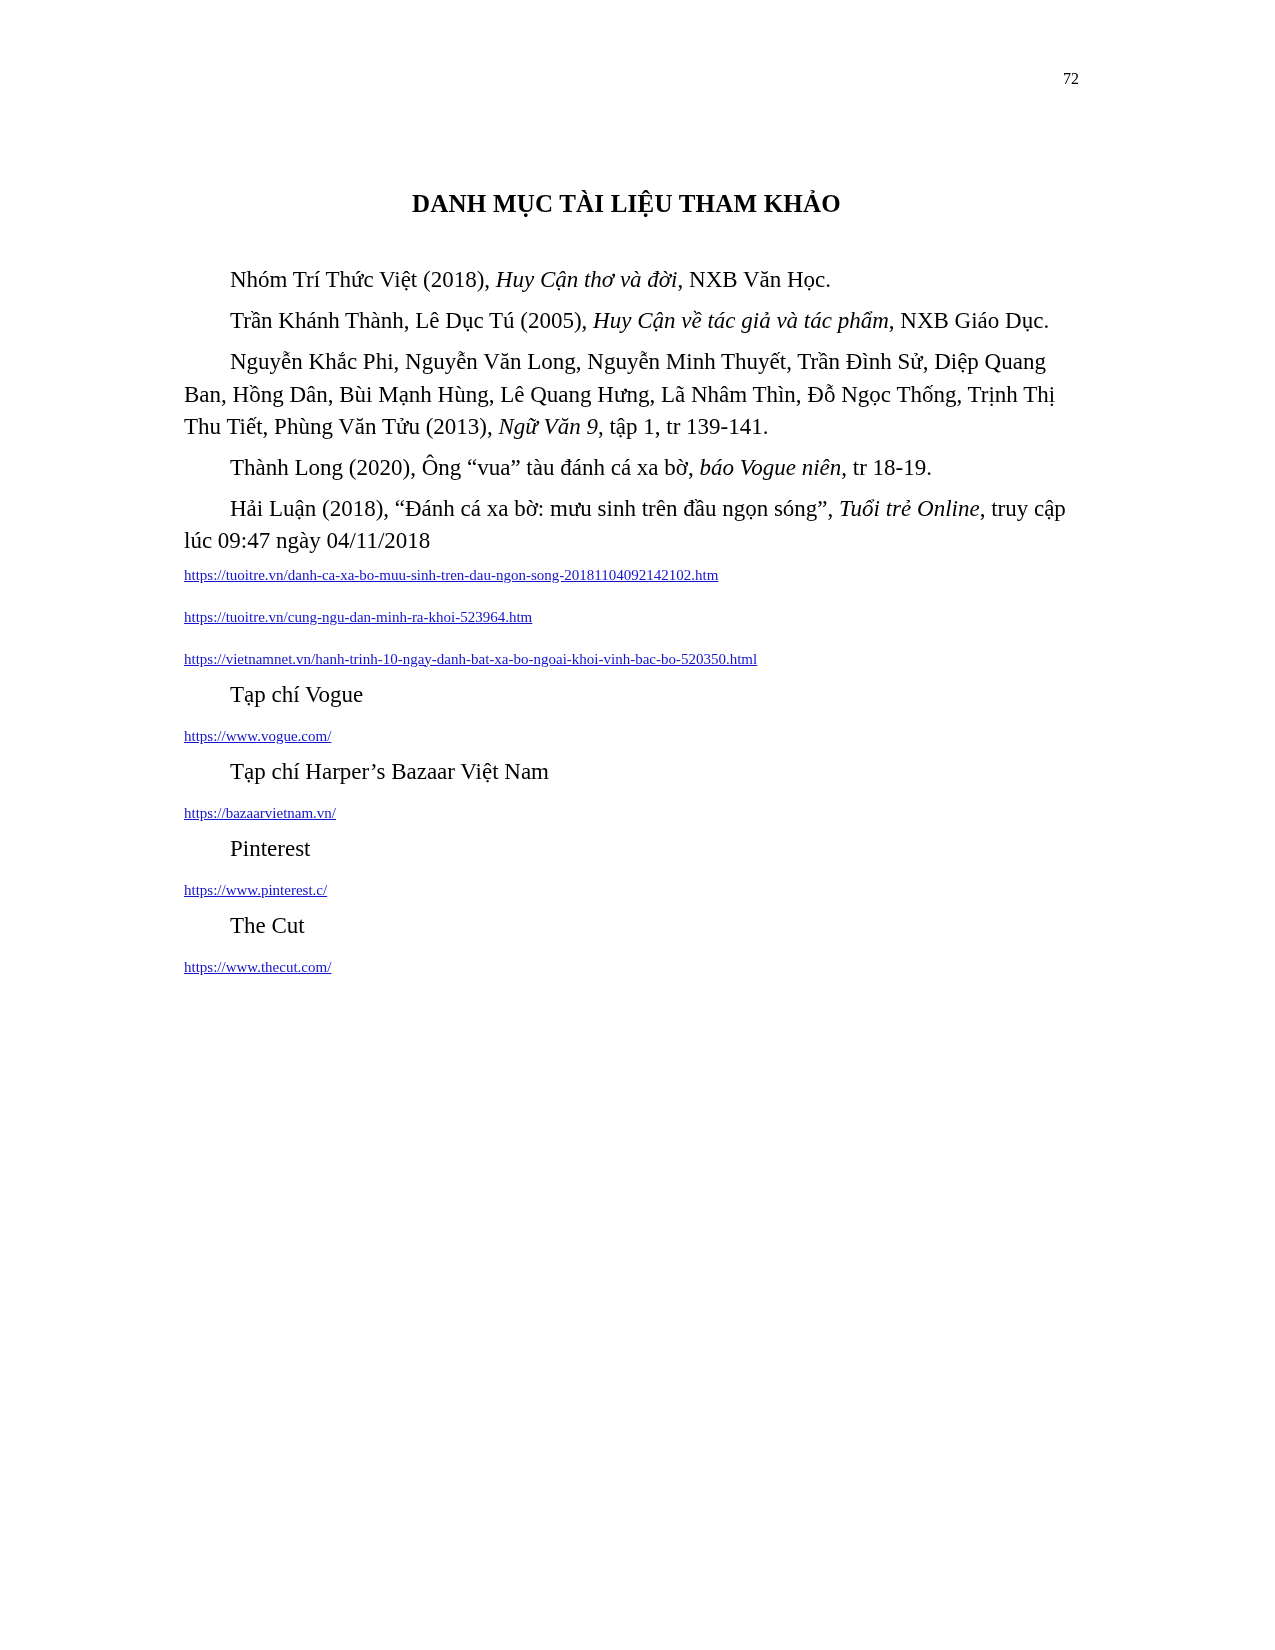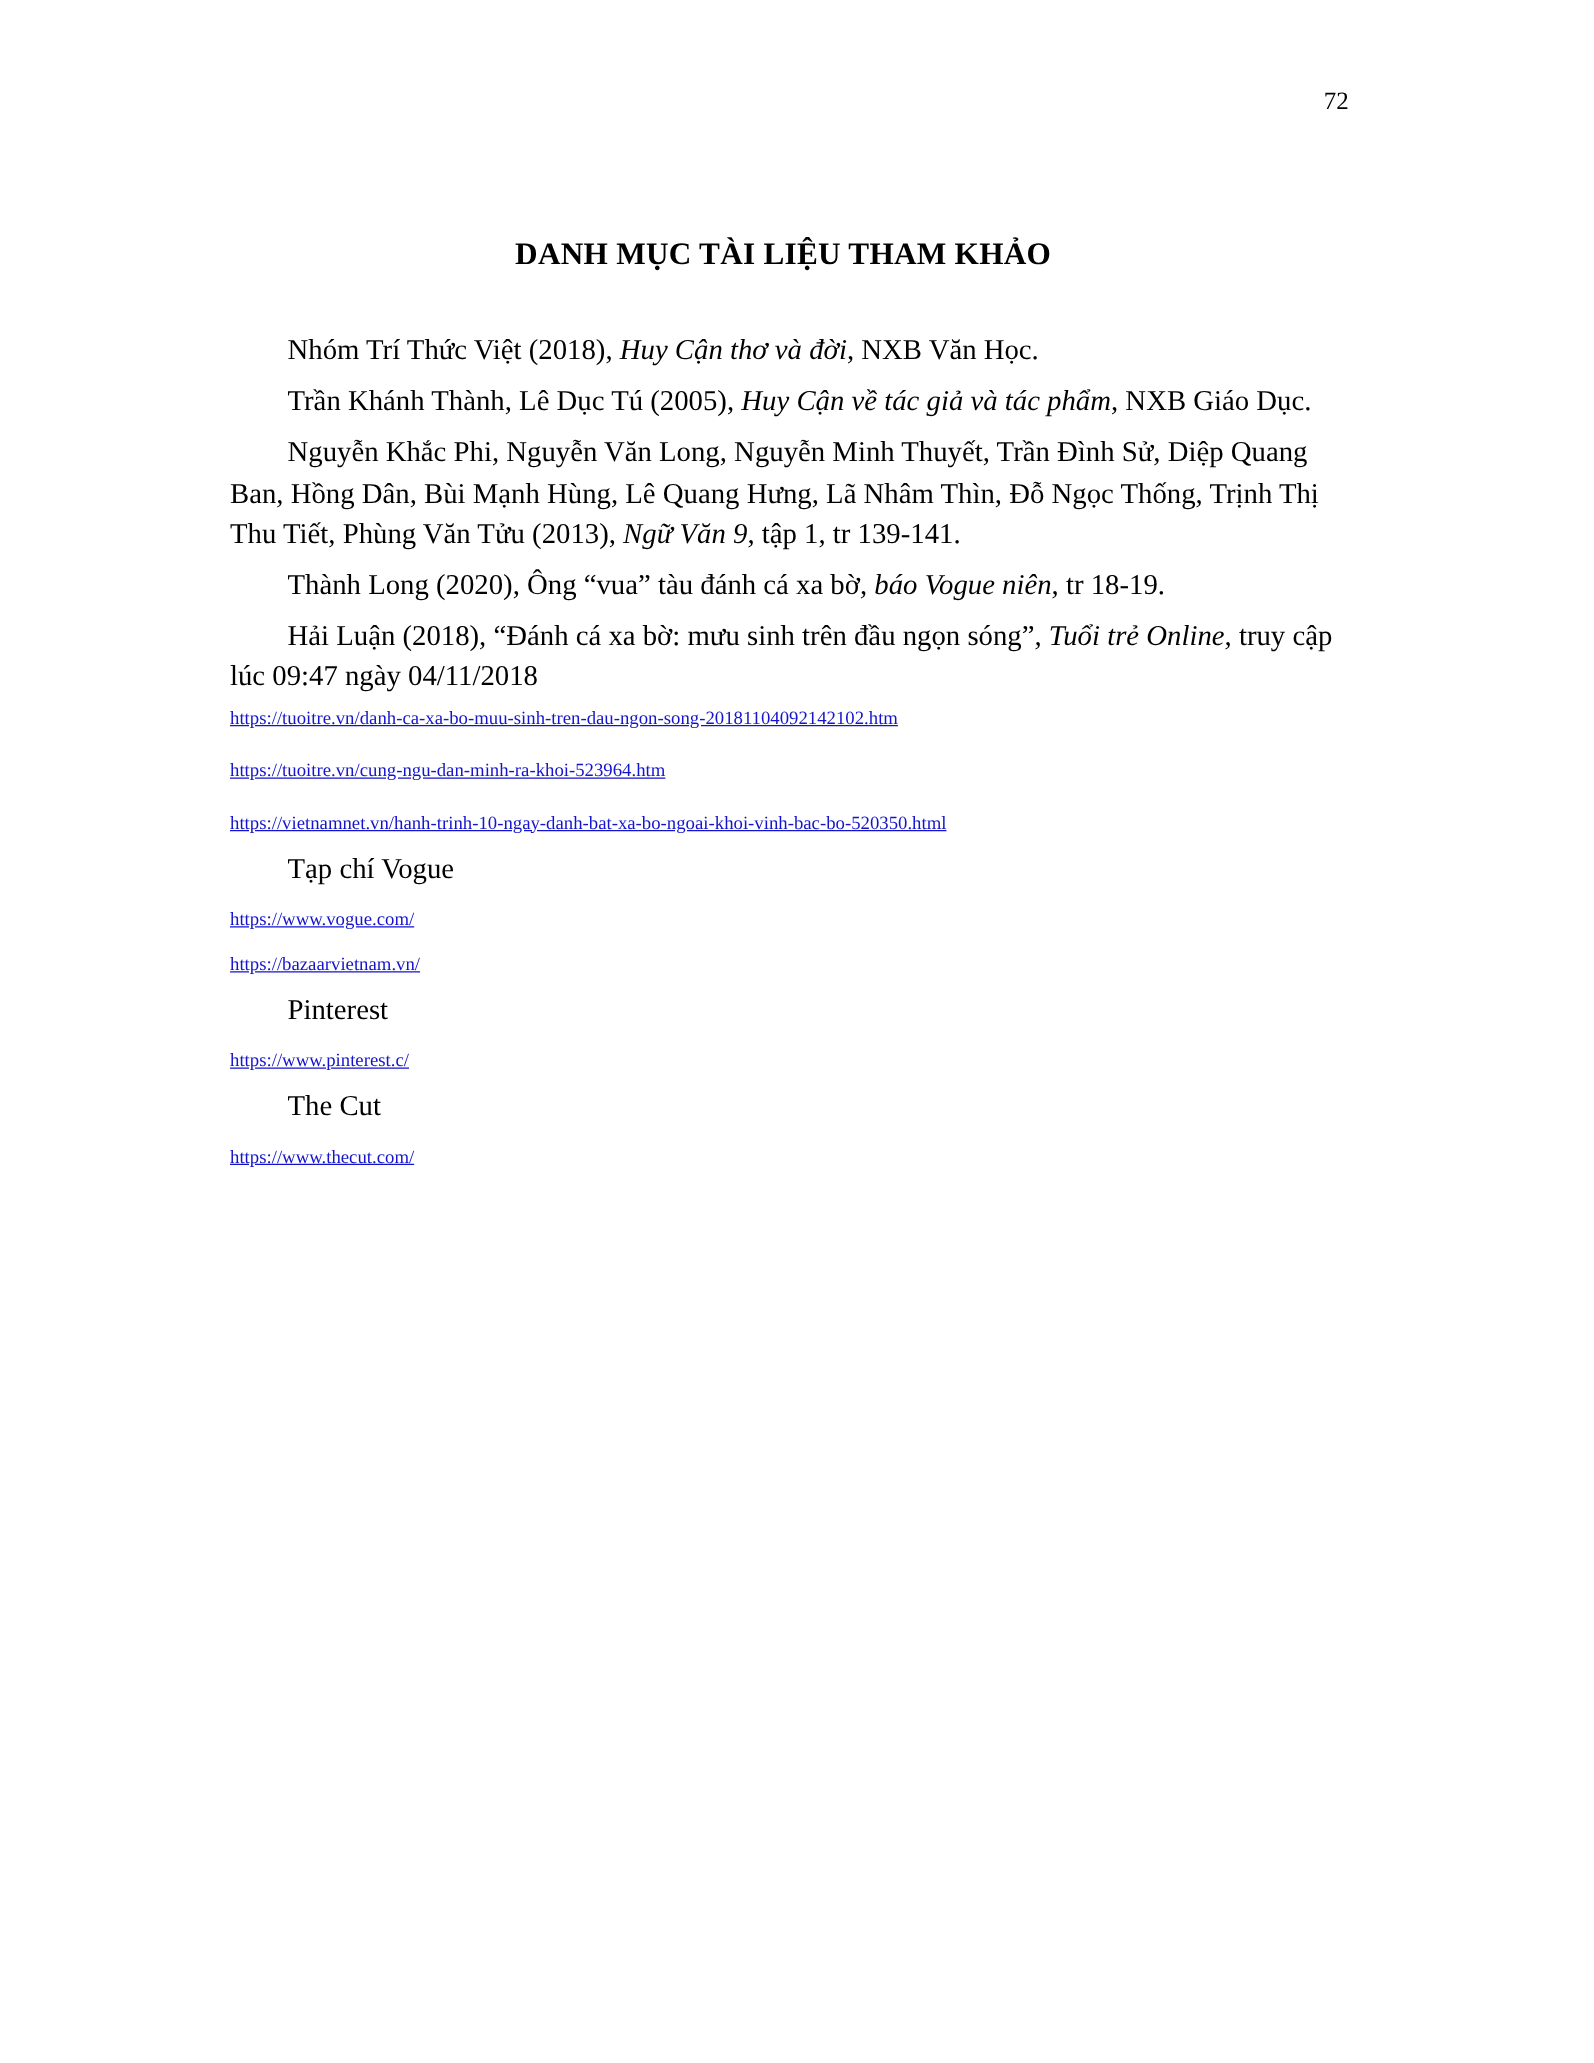--- a/index.html
+++ b/index.html
@@ -13,21 +13,21 @@
     height: 1650px;
     background: #ffffff;
     font-family: "Liberation Serif", "DejaVu Serif", serif;
     color: #000000;
     box-sizing: border-box;
   }
   .page-number {
     position: absolute;
     top: 70px;
     right: 196px;
-    font-size: 20px;
+    font-size: 16px;
     color: #000;
   }
   .content {
     position: absolute;
     top: 190px;
     left: 184px;
     width: 885px;
   }
   .doc-title {
     text-align: center;
@@ -92,20 +92,21 @@
 
       <div class="gap-sm"></div>
 
       <div class="gap-sm"></div>
       <a class="link">https://vietnamnet.vn/hanh-trinh-10-ngay-danh-bat-xa-bo-ngoai-khoi-vinh-bac-bo-520350.html</a>
 
       <p class="ref"><span>Tạp chí Vogue</span></p>
       <div class="gap-sm"></div>
       <a class="link">https://www.vogue.com/</a>
 
+      <p class="ref"><span>Tạp chí Harper’s Bazaar Việt Nam</span></p>
       <div class="gap-sm"></div>
       <a class="link">https://bazaarvietnam.vn/</a>
 
       <p class="ref"><span>Pinterest</span></p>
       <div class="gap-sm"></div>
       <a class="link">https://www.pinterest.c/</a>
 
       <p class="ref"><span>The Cut</span></p>
       <div class="gap-sm"></div>
       <a class="link">https://www.thecut.com/</a>

